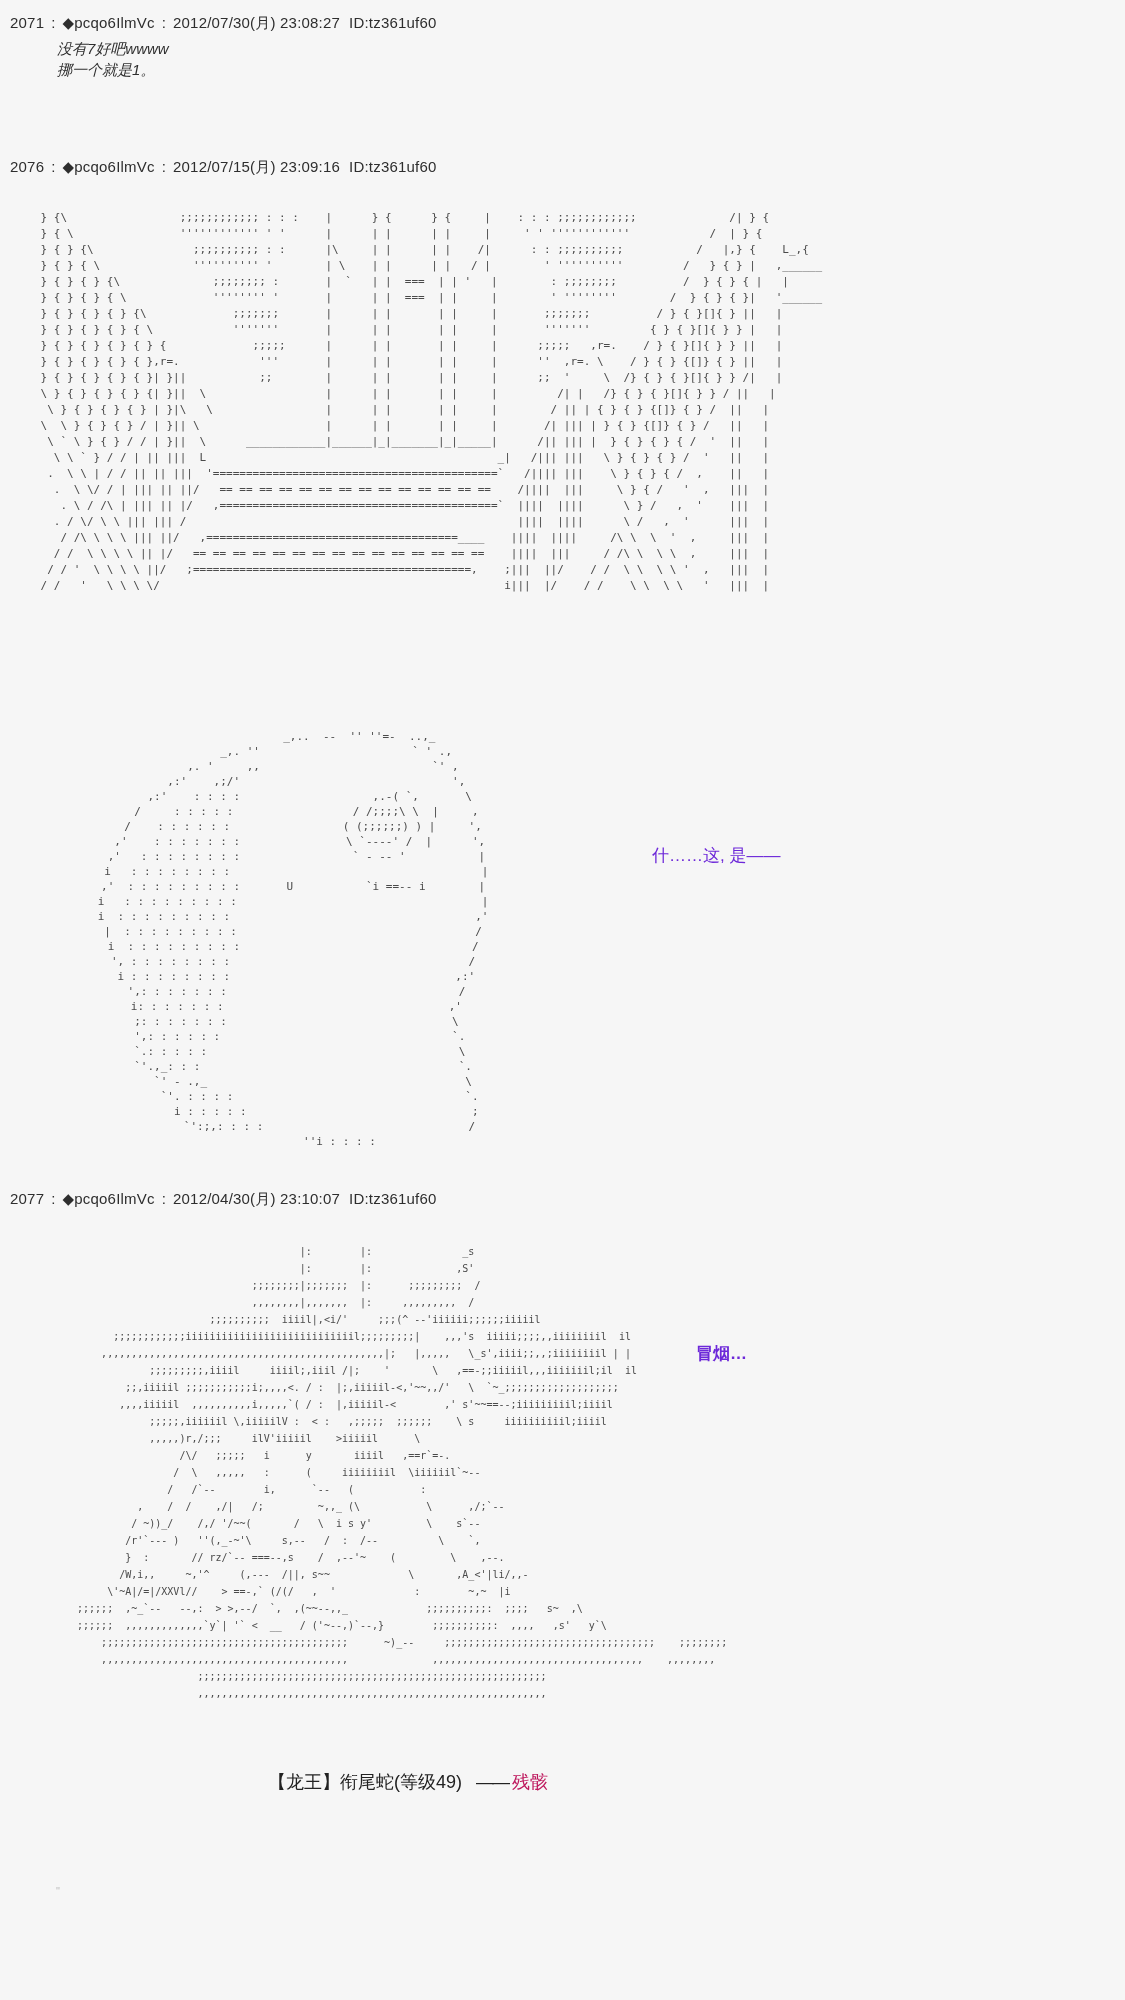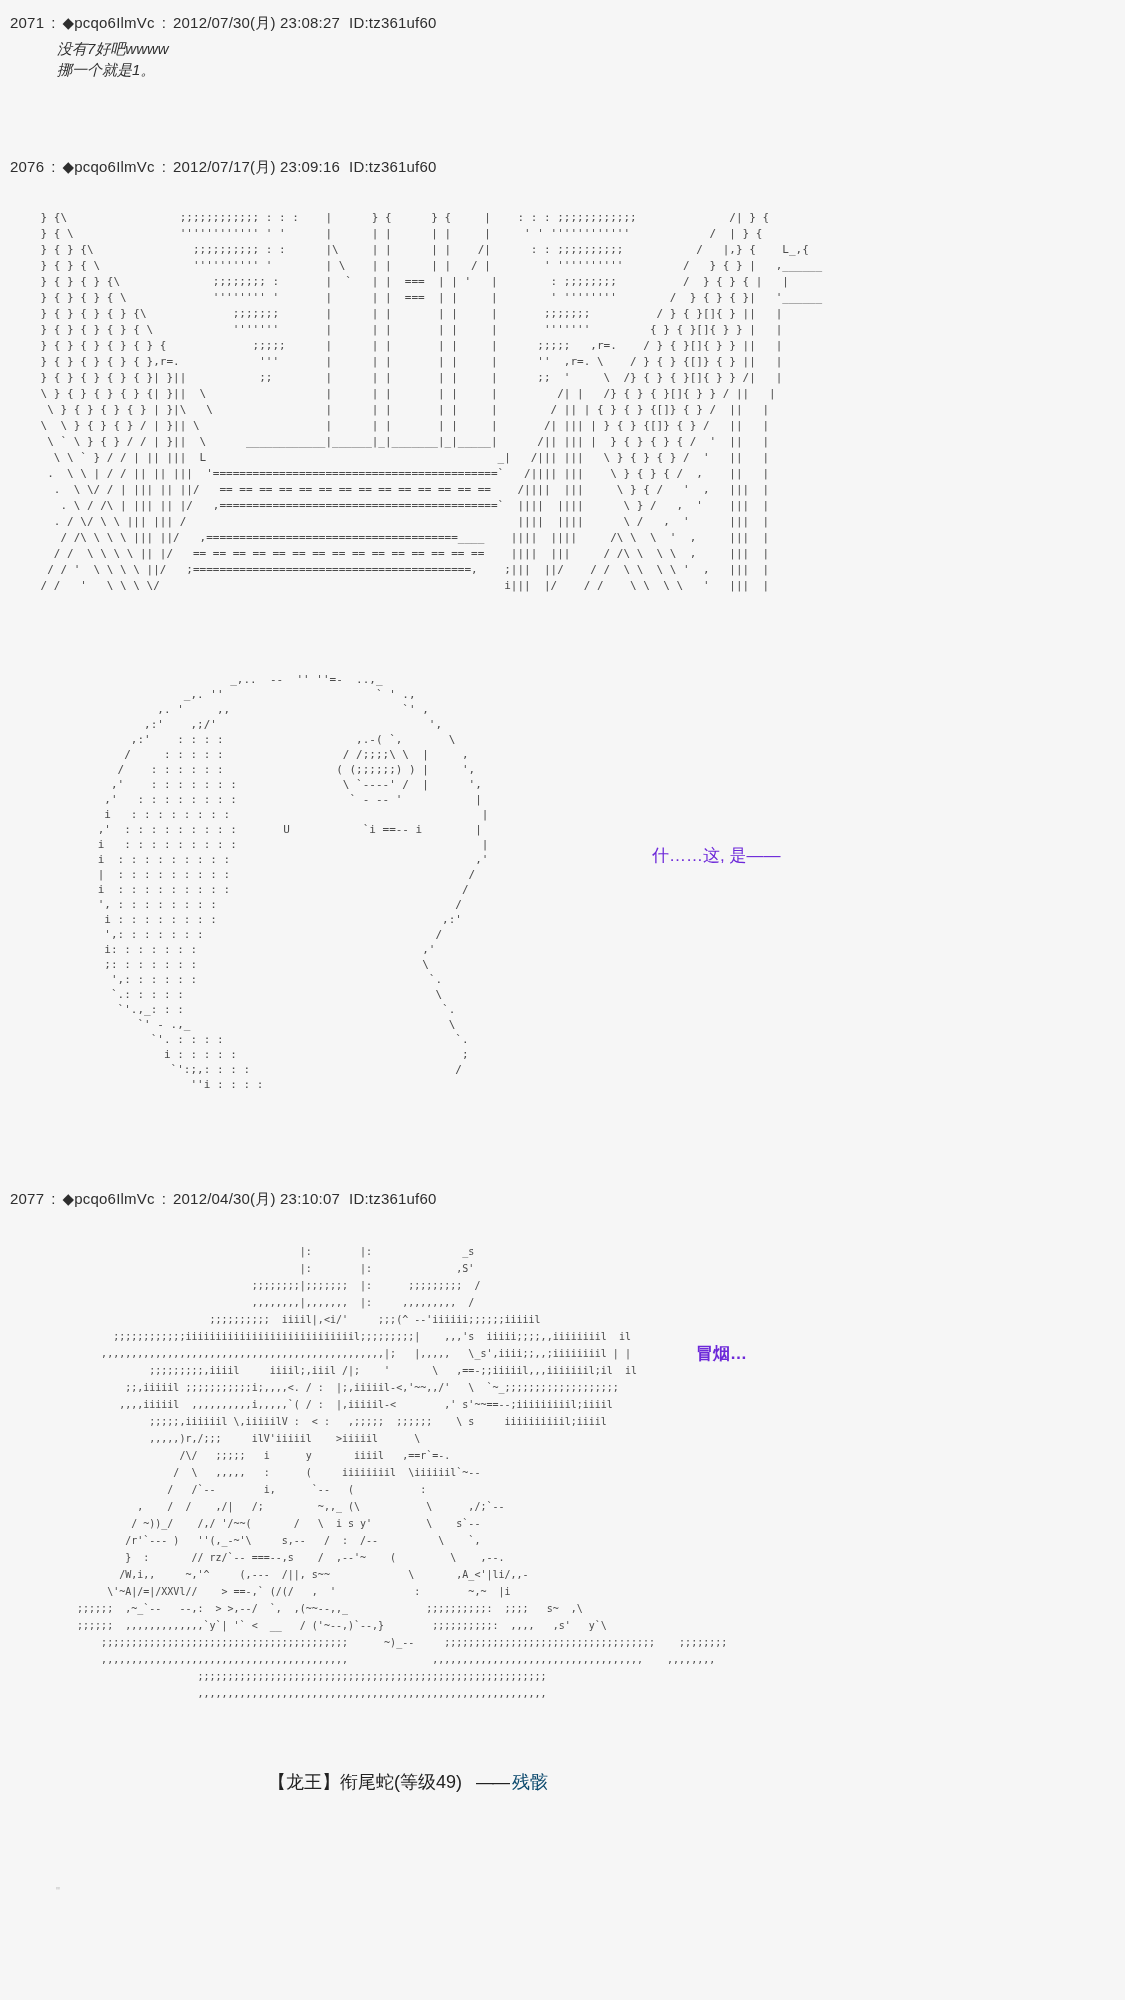--- a/index.html
+++ b/index.html
@@ -34,41 +34,41 @@
     white-space:nowrap;
   }
   pre.aa{
     position:absolute;
     margin:0;
     font-family:"DejaVu Sans Mono", monospace;
     color:#4a4a4a;
     white-space:pre;
   }
   pre.aa-castle{ left:34px;  top:210px;  font-size:11px; line-height:16px; }
-  pre.aa-blob{   left:58px;  top:672px;  font-size:11px; line-height:15px; }
+  pre.aa-blob{   left:58px;  top:729px;  font-size:11px; line-height:15px;text-align:center; }
   pre.aa-dragon{ left:65px;  top:1243px; font-size:10px; line-height:17px; }
   .speech{
     position:absolute;
     font-size:17px;
     color:#6d28d9;
     white-space:nowrap;
     margin-top:46px;
   }
   .speech-blob{ left:652px; top:798px; }
   .speech-smoke{ left:696px; top:1296px;font-weight:bold; }
   .caption{
     position:absolute;
     left:268px;
     top:1770px;
     font-size:18px;
     color:#222;
     white-space:nowrap;
   }
   .caption .dash{margin:0 4px 0 14px; letter-spacing:-2px;}
-  .caption .red{ color:#0c4a6e; }
+  .caption .red{ color:#be185d; }
   .tiny-mark{
     position:absolute;
     left:56px;
     top:1886px;
     font-size:10px;
     color:#b9b9b9;
   }
 </style>
 </head>
 <body>
@@ -77,21 +77,21 @@
 
   <div class="post-header" style="top:14px;">
     <span>2071</span><span class="sep">:</span><span>◆pcqo6IlmVc</span><span class="sep">:</span><span>2012/07/30(月) 23:08:27</span><span class="uid">ID:tz361uf60</span>
   </div>
   <div class="post-body" style="top:38px;font-style:italic;">
     <div>没有7好吧wwww</div>
     <div>挪一个就是1。</div>
   </div>
 
   <div class="post-header" style="top:158px;">
-    <span>2076</span><span class="sep">:</span><span>◆pcqo6IlmVc</span><span class="sep">:</span><span>2012/07/17(月) 23:09:16</span><span class="uid">ID:tz361uf60</span>
+    <span>2076</span><span class="sep">:</span><span>◆pcqo6IlmVc</span><span class="sep">:</span><span>2012/07/15(月) 23:09:16</span><span class="uid">ID:tz361uf60</span>
   </div>
 
   <pre class="aa aa-castle"> } {\                 ;;;;;;;;;;;; : : :    |      } {      } {     |    : : : ;;;;;;;;;;;;              /| } {
  } { \                '''''''''''' ' '      |      | |      | |     |     ' ' ''''''''''''            /  | } {
  } { } {\               ;;;;;;;;;; : :      |\     | |      | |    /|      : : ;;;;;;;;;;           /   |,} {    L_,{
  } { } { \              '''''''''' '        | \    | |      | |   / |        ' ''''''''''         /   } { } |   ,______
  } { } { } {\              ;;;;;;;; :       |  `   | |  ===  | | '   |        : ;;;;;;;;          /  } { } { |   |
  } { } { } { \             '''''''' '       |      | |  ===  | |     |        ' ''''''''        /  } { } { }|   '______
  } { } { } { } {\             ;;;;;;;       |      | |       | |     |       ;;;;;;;          / } { }[]{ } ||   |
  } { } { } { } { \            '''''''       |      | |       | |     |       '''''''         { } { }[]{ } } |   |

